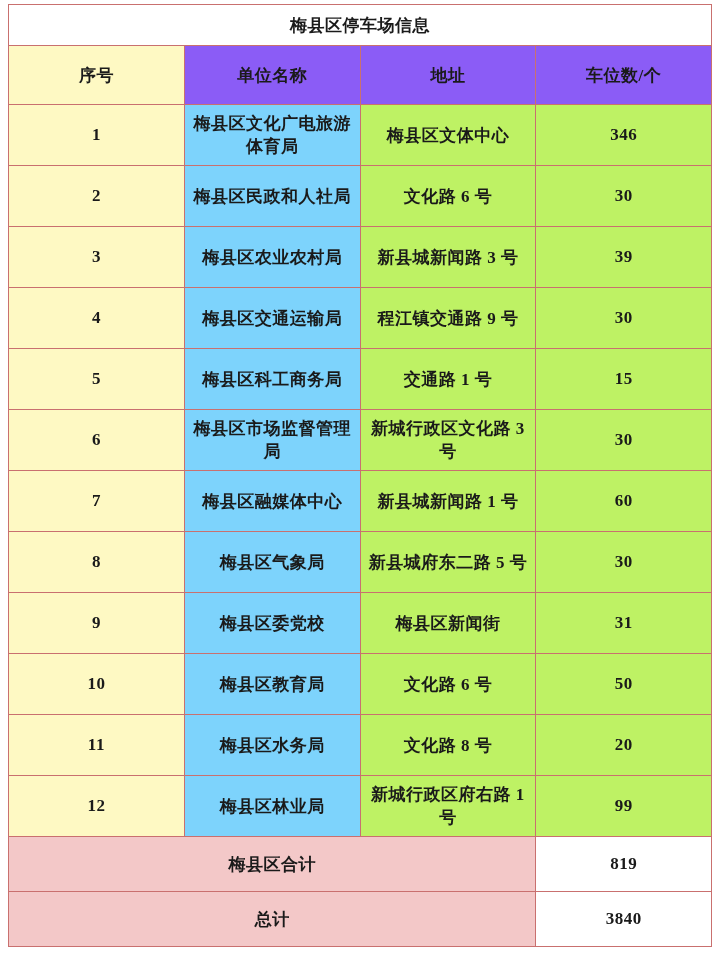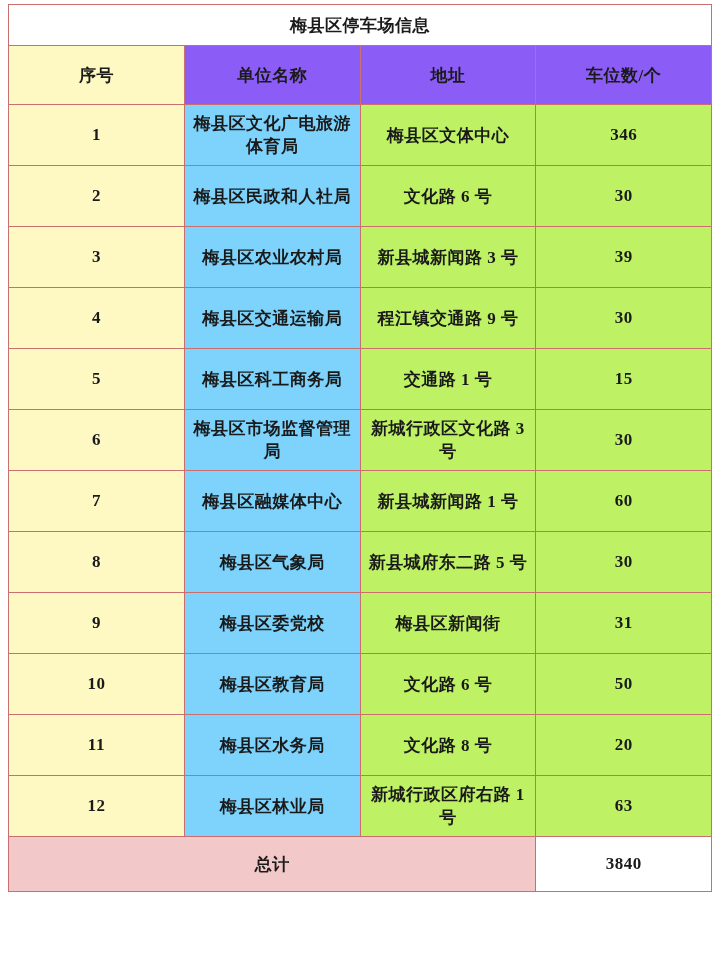--- a/index.html
+++ b/index.html
@@ -168,22 +168,26 @@
       <tr class="data-row">
         <td class="idx">11</td>
         <td class="unit">梅县区水务局</td>
         <td class="addr">文化路 8 号</td>
         <td class="spaces">20</td>
       </tr>
       <tr class="data-row">
         <td class="idx">12</td>
         <td class="unit">梅县区林业局</td>
         <td class="addr">新城行政区府右路 1 号</td>
-        <td class="spaces">63</td>
+        <td class="spaces">99</td>
       </tr>
 
+      <tr>
+        <td class="sum-label" colspan="3">梅县区合计</td>
+        <td class="sum-value">819</td>
+      </tr>
       <tr>
         <td class="total-label" colspan="3">总计</td>
         <td class="total-value">3840</td>
       </tr>
     </tbody>
   </table>
 </div>
 
 </body></html>

